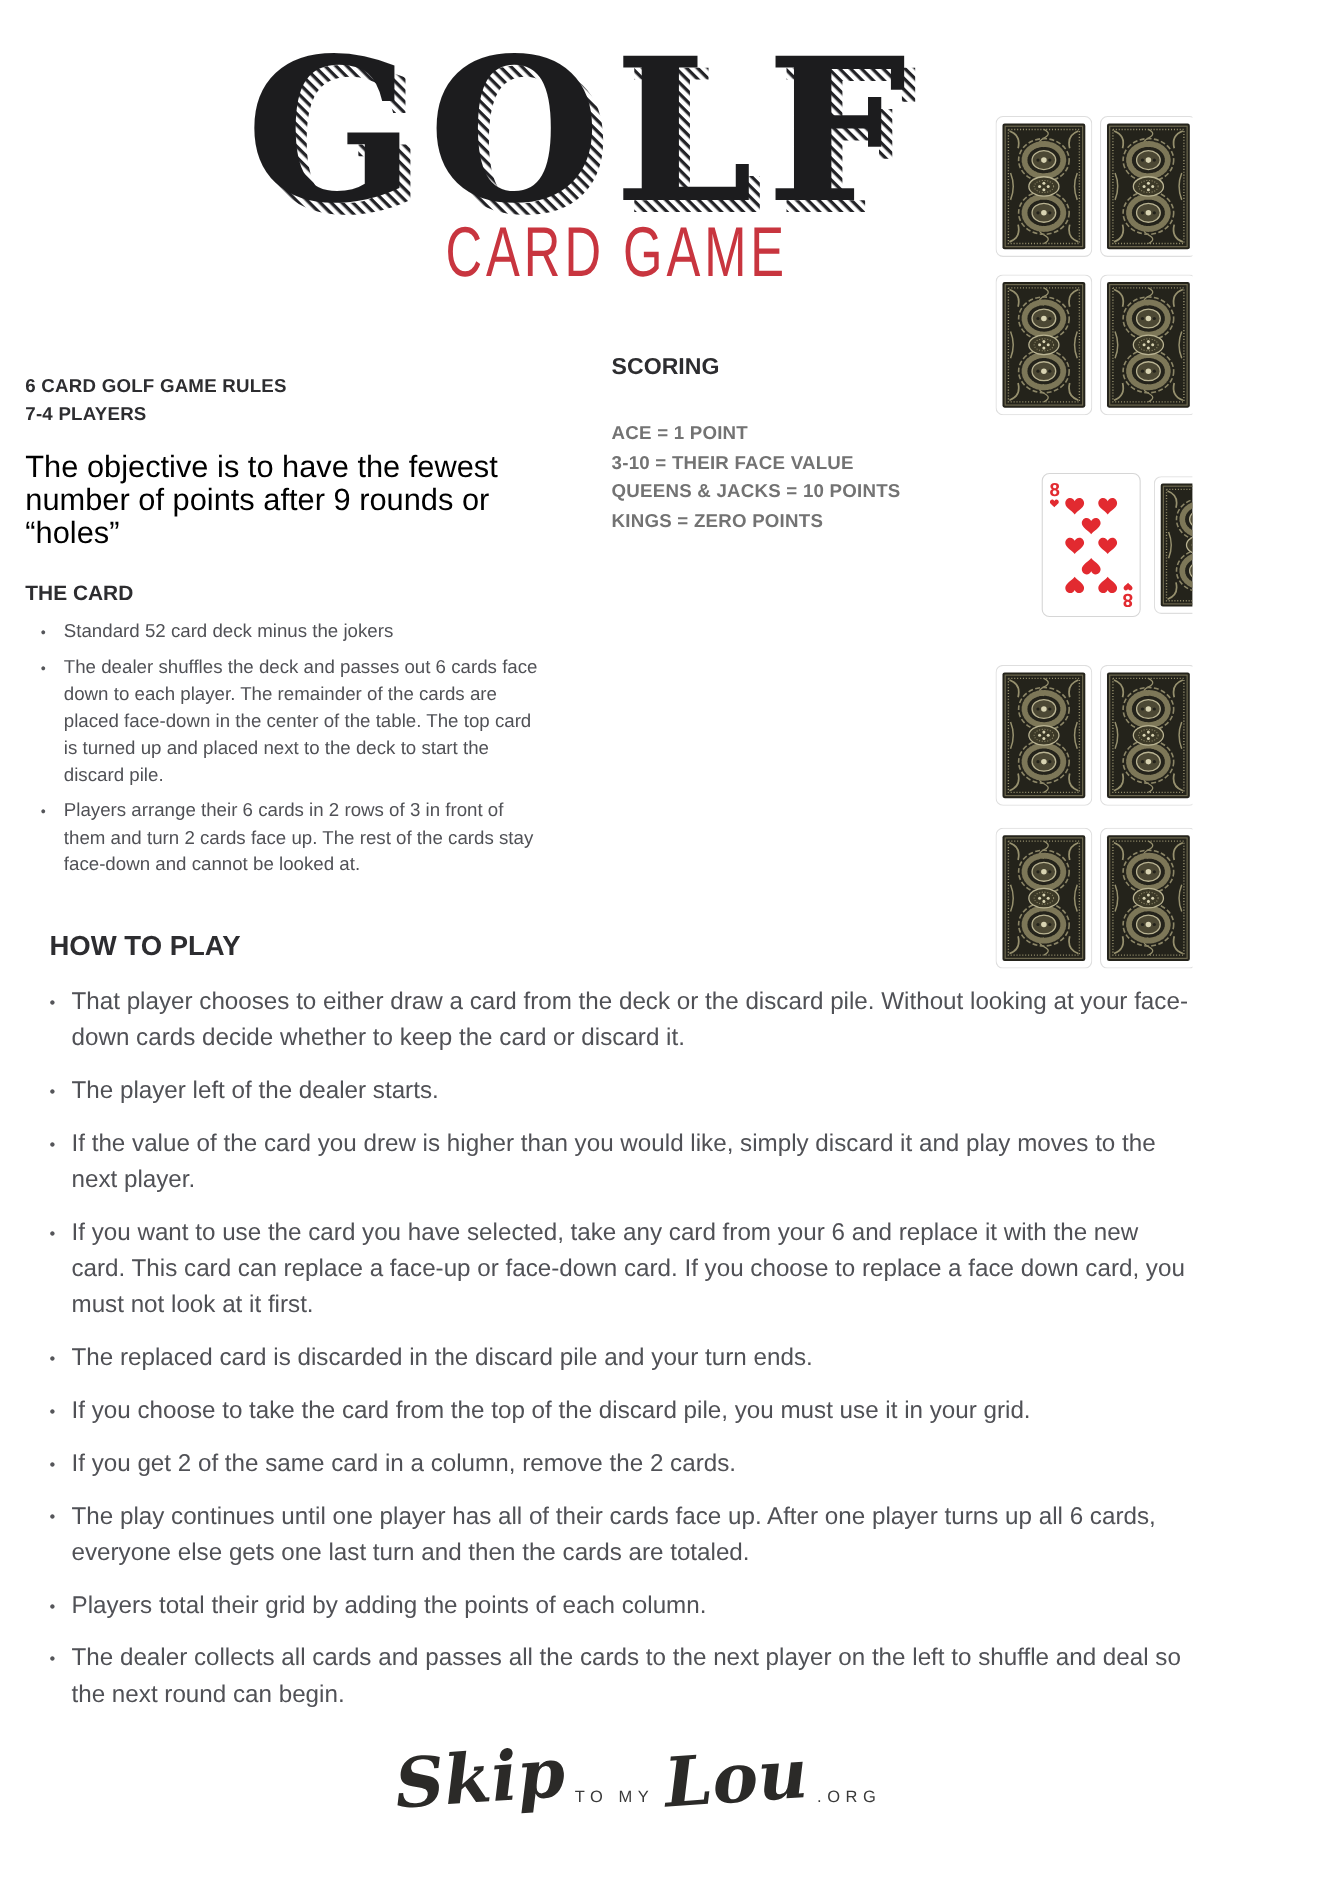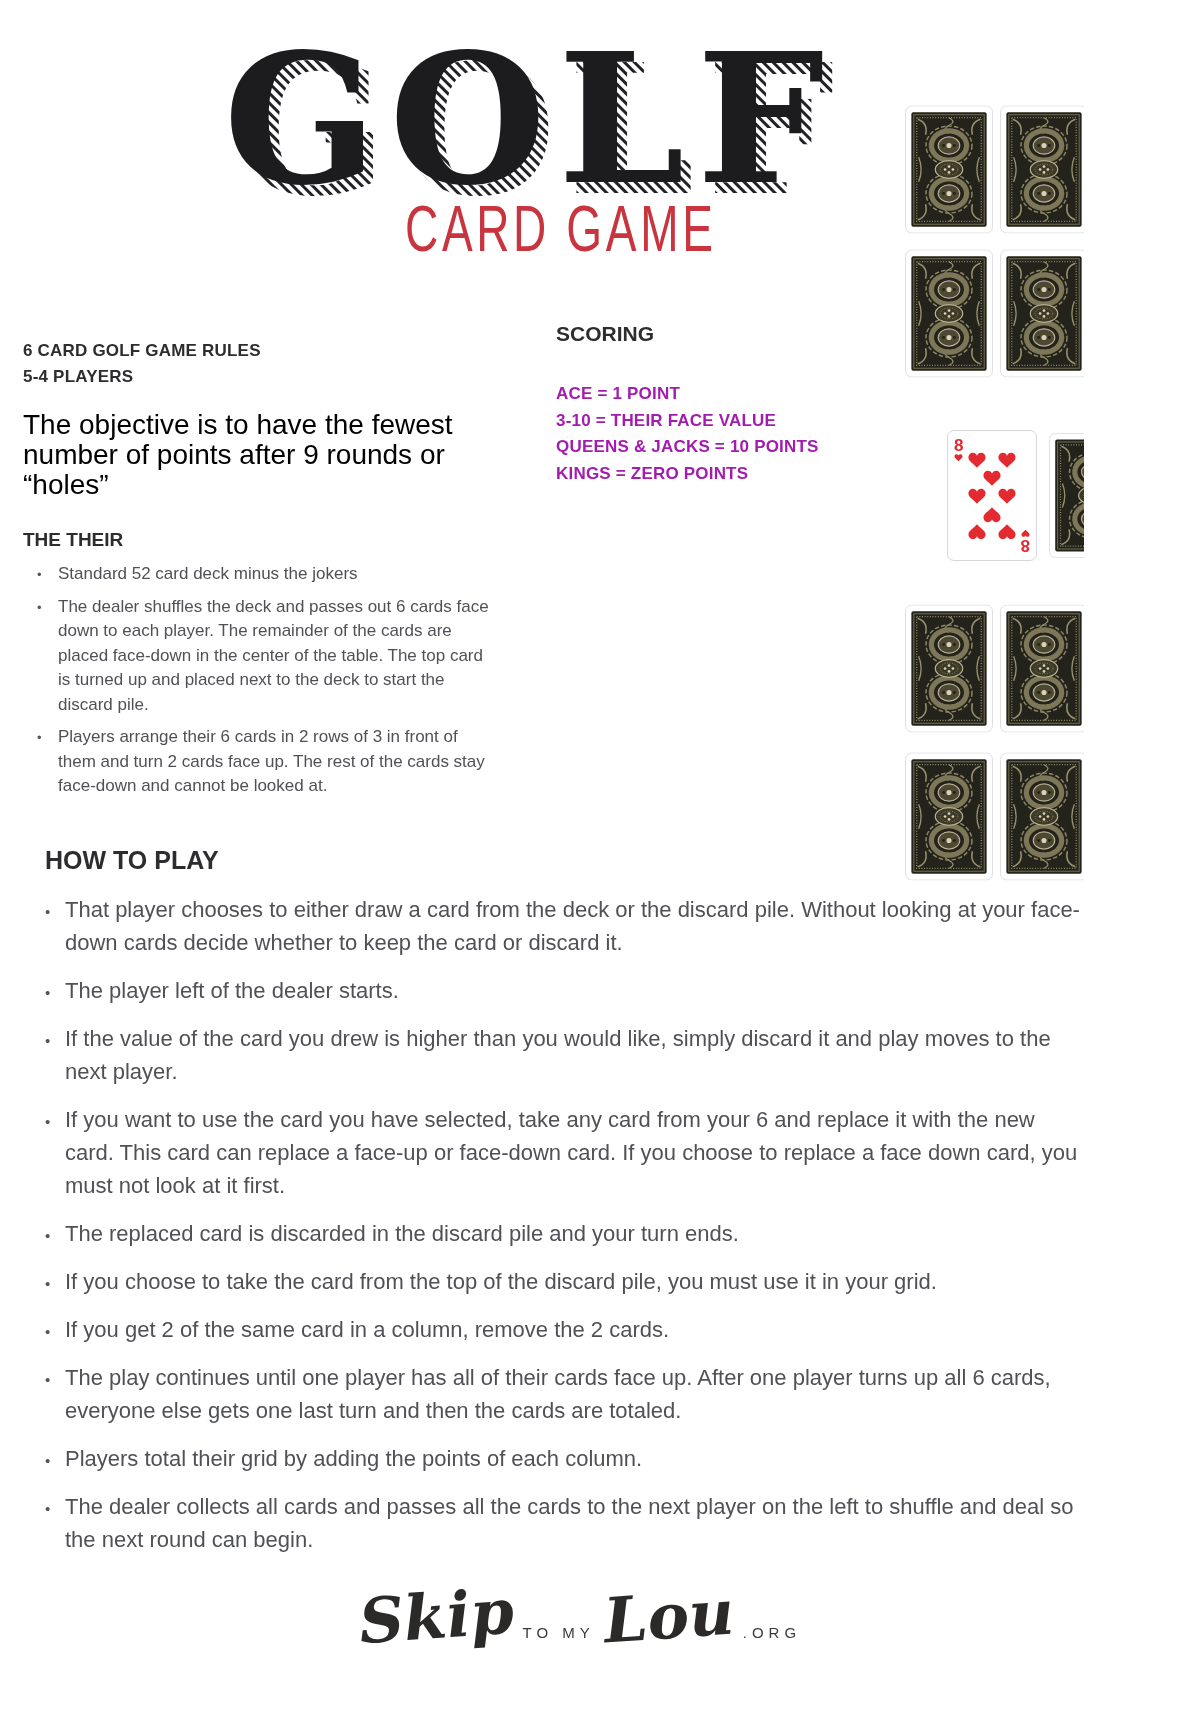--- a/index.html
+++ b/index.html
@@ -22,21 +22,21 @@
   .deal-list{list-style:none;margin:9px 0 0 12px;padding:0;}
   .deal-list li{position:relative;padding-left:23px;font-size:17px;line-height:24.5px;
                 color:#505156;margin-bottom:8px;}
   .deal-list li::before{content:"•";position:absolute;left:2px;top:1px;font-size:13px;color:#55565a;}
 
   
   .scoring-col{position:absolute;left:556px;top:320px;width:314px;}
   .scoring-h{font-size:21px;line-height:27px;}
   .scoring-intro{margin:9px 0 0 0;font-size:17px;line-height:24.5px;color:#505156;}
   .points{margin-top:34px;}
-  .points div{font-size:17px;line-height:26.5px;font-weight:bold;color:#a21caf;letter-spacing:0.2px;}
+  .points div{font-size:17px;line-height:26.5px;font-weight:bold;color:#737373;letter-spacing:0.2px;}
 
   
   .how-h{position:absolute;left:45px;top:846px;font-size:25px;line-height:28px;}
   .how-list{position:absolute;left:40px;top:893px;width:1046px;list-style:none;margin:0;padding:0;}
   .how-list li{position:relative;padding-left:25px;font-size:22px;line-height:33px;
                color:#505156;margin-bottom:15px;}
   .how-list li::before{content:"•";position:absolute;left:5px;top:2px;font-size:15px;color:#55565a;}
 
   
   .card{position:absolute;width:88px;height:131px;}
@@ -103,26 +103,26 @@
         <rect width="7" height="3" fill="#222226"></rect>
       </pattern>
     </defs>
     <text x="310" y="171" text-anchor="middle" font-family="DejaVu Serif, serif" font-weight="bold" font-size="180" letter-spacing="12" fill="url(#hatch)">GOLF</text>
     <text x="300" y="160" text-anchor="middle" font-family="DejaVu Serif, serif" font-weight="bold" font-size="180" letter-spacing="12" fill="#1c1c1e">GOLF</text>
   </svg>
   <div class="subtitle">CARD GAME</div>
 
   <section class="left-col">
     <div class="h-bold rules-h">6 CARD GOLF GAME RULES</div>
-    <div class="h-bold rules-h">5-4 PLAYERS</div>
+    <div class="h-bold rules-h">7-4 PLAYERS</div>
     <div class="objective">
       <div>The objective is to have the fewest</div>
       <div>number of points after 9 rounds or “holes”</div>
     </div>
-    <div class="h-bold deal-h">THE THEIR</div>
+    <div class="h-bold deal-h">THE CARD</div>
     <ul class="deal-list">
       <li>Standard 52 card deck minus the jokers</li>
       <li>The dealer shuffles the deck and passes out 6 cards face down to each player. The remainder of the cards are placed face-down in the center of the table. The top card is turned up and placed next to the deck to start the discard pile.</li>
       <li>Players arrange their 6 cards in 2 rows of 3 in front of them and turn 2 cards face up. The rest of the cards stay face-down and cannot be looked at.</li>
     </ul>
   </section>
 
   <section class="scoring-col">
     <div class="h-bold scoring-h">SCORING</div>
     <div class="points">

